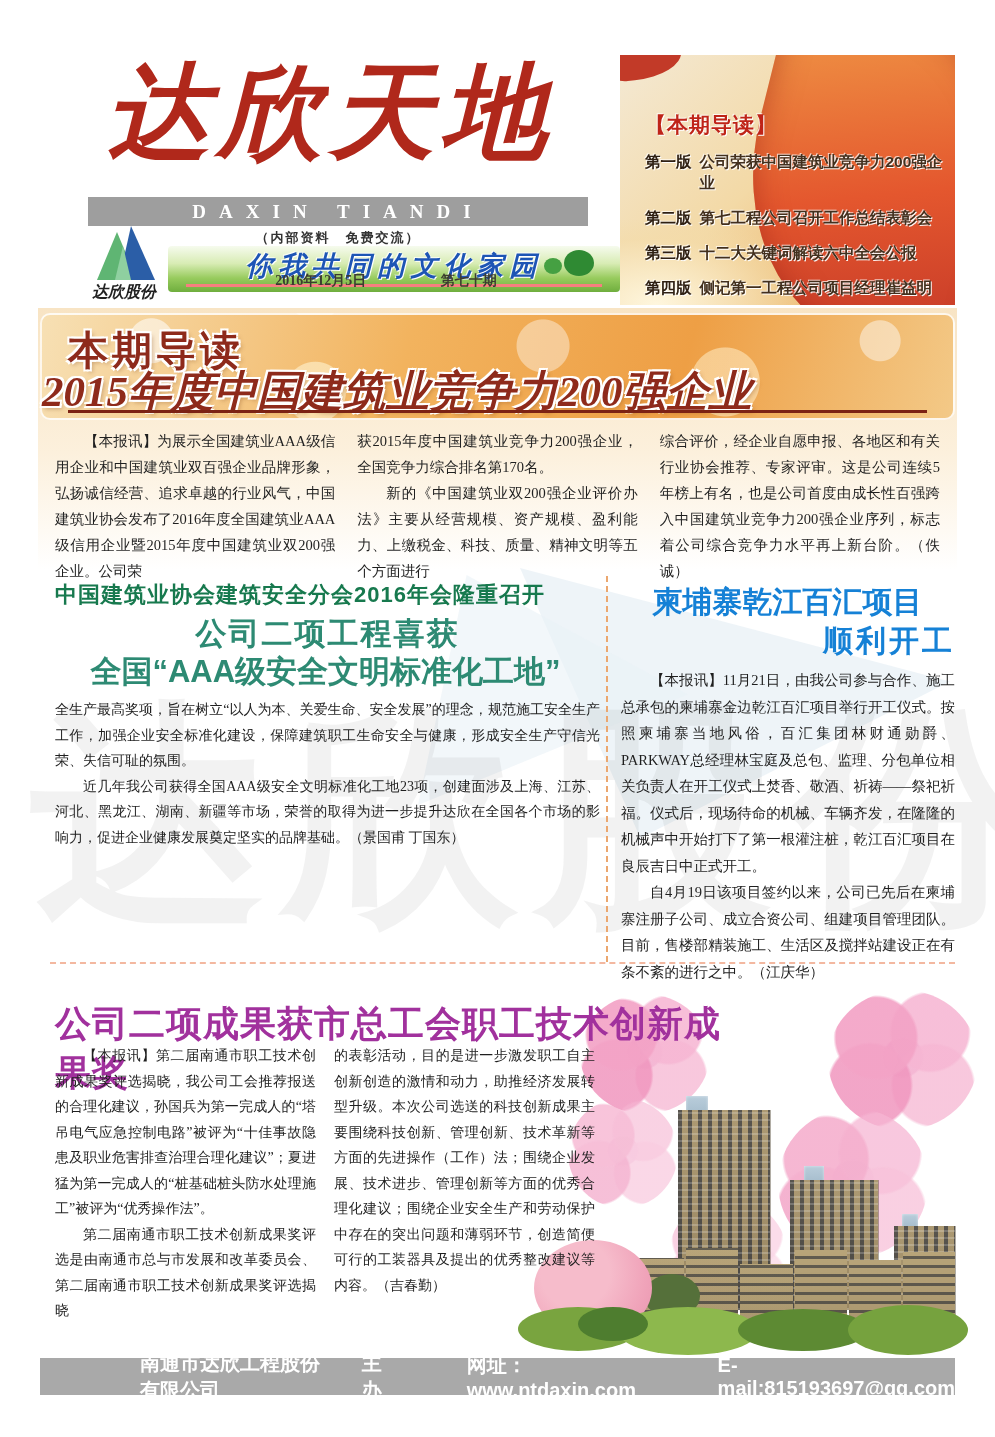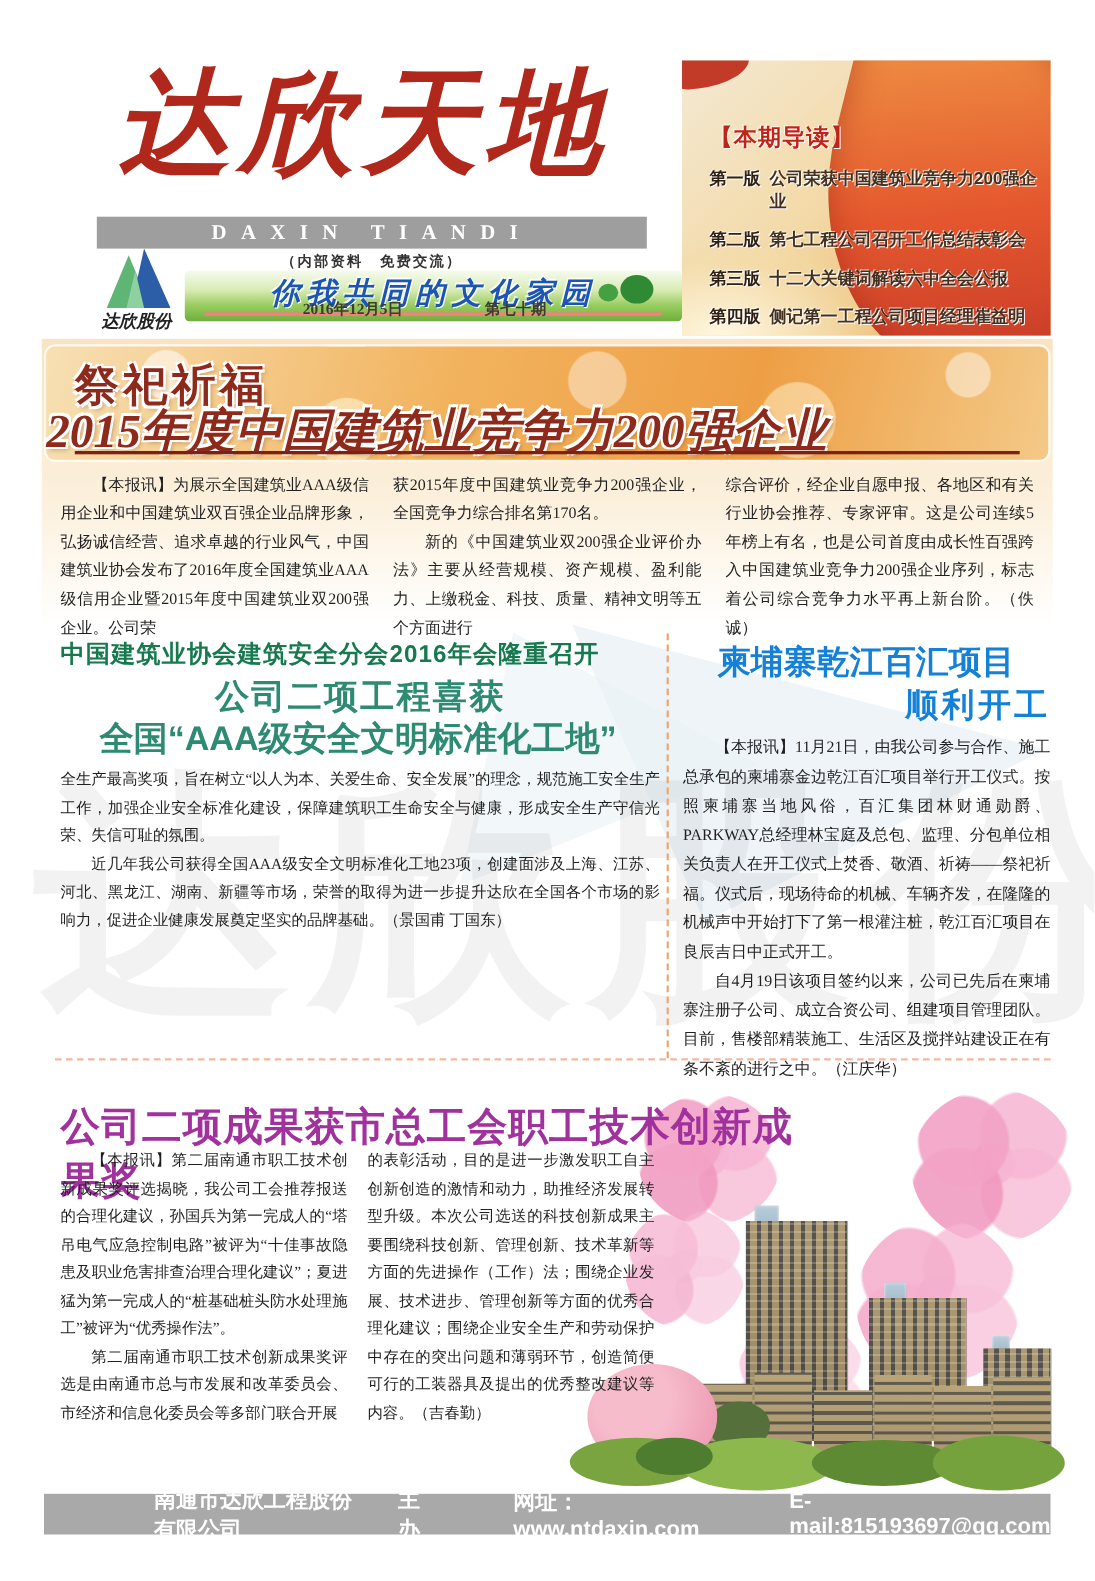--- a/index.html
+++ b/index.html
@@ -218,21 +218,21 @@
       </div>
       <div class="index-item" data-name="index-item">
         <span class="lbl" data-name="index-item-label">第四版</span>
         <span data-name="index-item-text">侧记第一工程公司项目经理崔益明</span>
       </div>
     </div>
   </div>
 
   <div class="lead-section" data-name="lead-article-section">
     <div class="lead-band" data-name="lead-headline-band">
-      <div class="lead-t1" data-name="lead-title-line1">祭祀祈福</div>
+      <div class="lead-t1" data-name="lead-title-line1">本期导读</div>
       <div class="lead-t2" data-name="lead-title-line2">2015年度中国建筑业竞争力200强企业</div>
       <div class="lead-rule" data-name="lead-title-rule"></div>
     </div>
     <div class="lead-cols" data-name="lead-article-columns">
       <div class="col" data-name="lead-column-1">
         <p class="body-text indent" data-name="lead-paragraph">【本报讯】为展示全国建筑业AAA级信用企业和中国建筑业双百强企业品牌形象，弘扬诚信经营、追求卓越的行业风气，中国建筑业协会发布了2016年度全国建筑业AAA级信用企业暨2015年度中国建筑业双200强企业。公司荣</p>
       </div>
       <div class="col" data-name="lead-column-2">
         <p class="body-text" data-name="lead-paragraph">获2015年度中国建筑业竞争力200强企业，全国竞争力综合排名第170名。</p>
         <p class="body-text indent" data-name="lead-paragraph">新的《中国建筑业双200强企业评价办法》主要从经营规模、资产规模、盈利能力、上缴税金、科技、质量、精神文明等五个方面进行</p>
@@ -265,21 +265,21 @@
     <p class="body-text indent" data-name="cambodia-paragraph">【本报讯】11月21日，由我公司参与合作、施工总承包的柬埔寨金边乾江百汇项目举行开工仪式。按照柬埔寨当地风俗，百汇集团林财通勋爵、PARKWAY总经理林宝庭及总包、监理、分包单位相关负责人在开工仪式上焚香、敬酒、祈祷——祭祀祈福。仪式后，现场待命的机械、车辆齐发，在隆隆的机械声中开始打下了第一根灌注桩，乾江百汇项目在良辰吉日中正式开工。</p>
     <p class="body-text indent" data-name="cambodia-paragraph">自4月19日该项目签约以来，公司已先后在柬埔寨注册子公司、成立合资公司、组建项目管理团队。目前，售楼部精装施工、生活区及搅拌站建设正在有条不紊的进行之中。（江庆华）</p>
   </div>
 
   <div class="h-divider" data-name="horizontal-dashed-divider"></div>
 
   <div class="award-title" data-name="award-article-title">公司二项成果获市总工会职工技术创新成果奖</div>
   <div class="award-cols" data-name="award-article-columns">
     <div class="col" data-name="award-column-1">
       <p class="body-text indent" data-name="award-paragraph">【本报讯】第二届南通市职工技术创新成果奖评选揭晓，我公司工会推荐报送的合理化建议，孙国兵为第一完成人的“塔吊电气应急控制电路”被评为“十佳事故隐患及职业危害排查治理合理化建议”；夏进猛为第一完成人的“桩基础桩头防水处理施工”被评为“优秀操作法”。</p>
-      <p class="body-text indent" data-name="award-paragraph">第二届南通市职工技术创新成果奖评选是由南通市总与市发展和改革委员会、市经济和信息化委员会等多部门联合开展</p>
+      <p class="body-text indent" data-name="award-paragraph">第二届南通市职工技术创新成果奖评选是由南通市总与市发展和改革委员会、第二届南通市职工技术创新成果奖评选揭晓</p>
     </div>
     <div class="col" data-name="award-column-2">
       <p class="body-text" data-name="award-paragraph">的表彰活动，目的是进一步激发职工自主创新创造的激情和动力，助推经济发展转型升级。本次公司选送的科技创新成果主要围绕科技创新、管理创新、技术革新等方面的先进操作（工作）法；围绕企业发展、技术进步、管理创新等方面的优秀合理化建议；围绕企业安全生产和劳动保护中存在的突出问题和薄弱环节，创造简便可行的工装器具及提出的优秀整改建议等内容。（吉春勤）</p>
     </div>
   </div>
 
   <div class="illustration" data-name="buildings-illustration">
     <div class="flower f1" data-name="flower-icon"></div>
     <div class="flower f2" data-name="flower-icon"></div>
     <div class="flower f3" data-name="flower-icon"></div>

